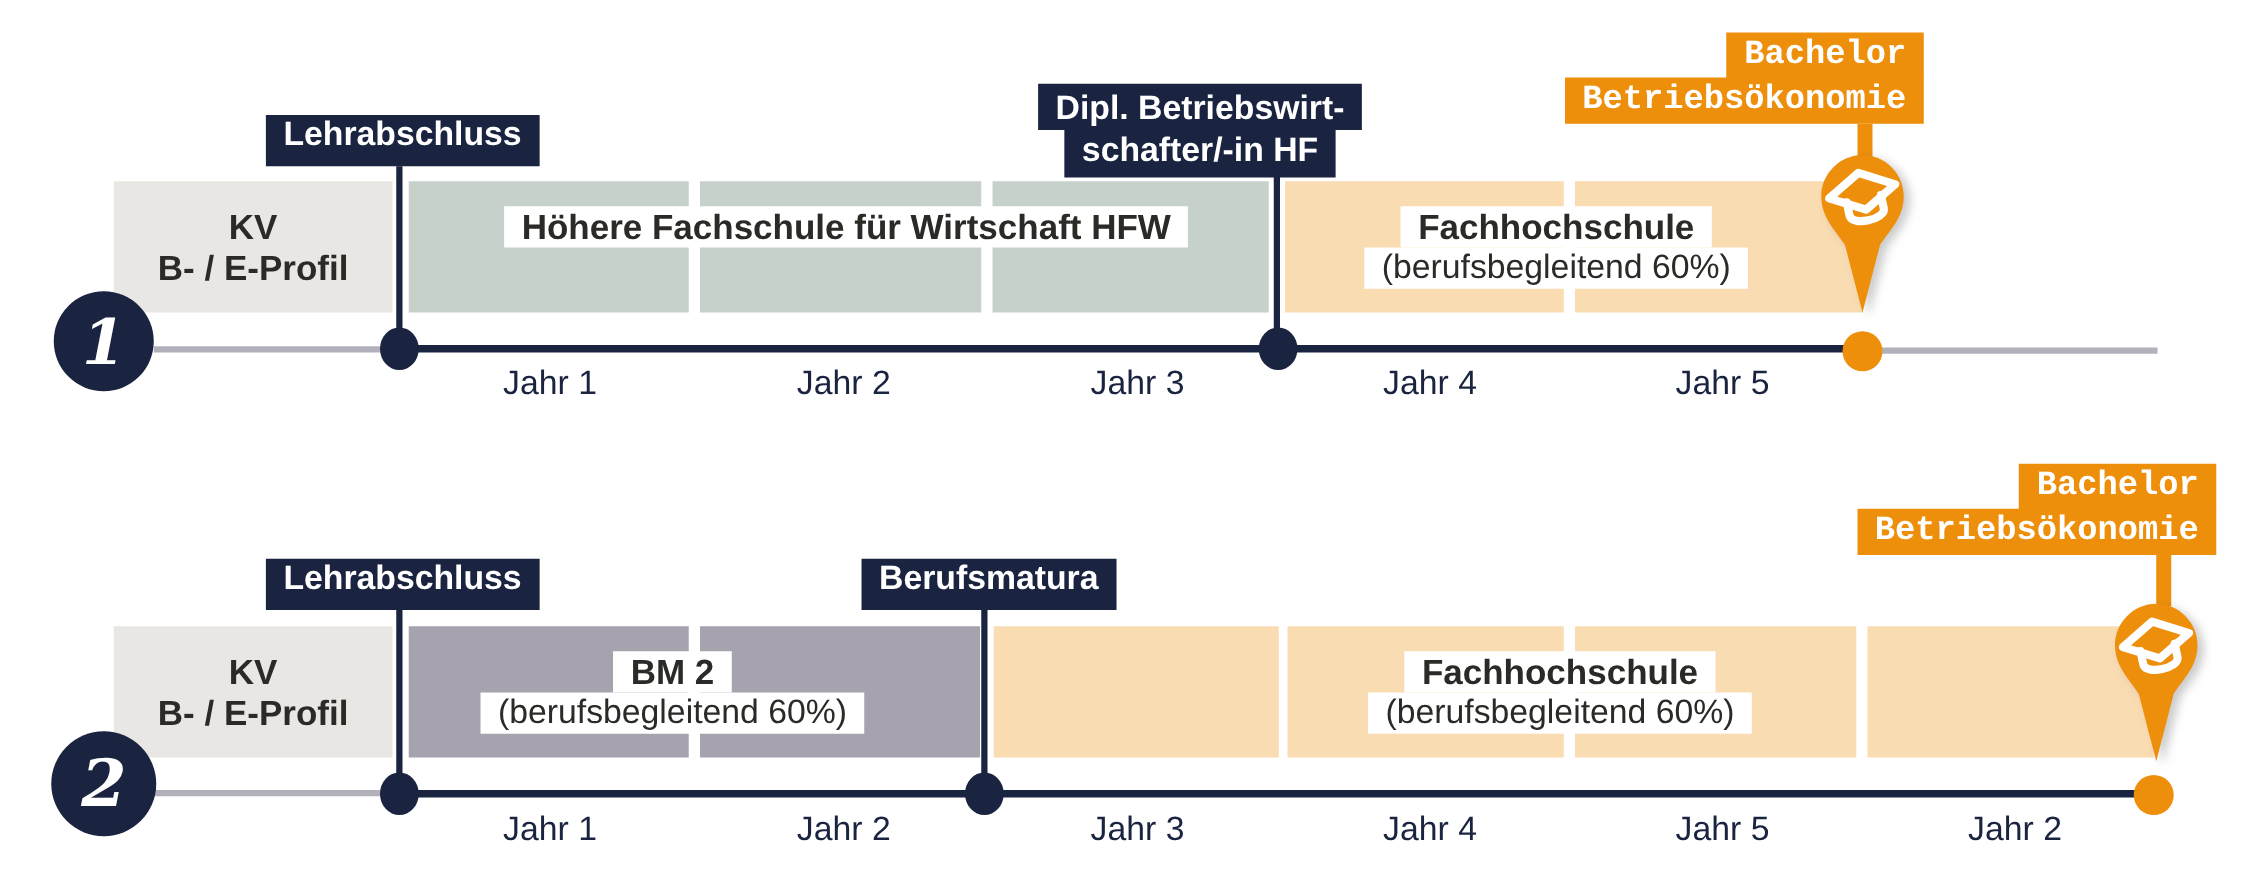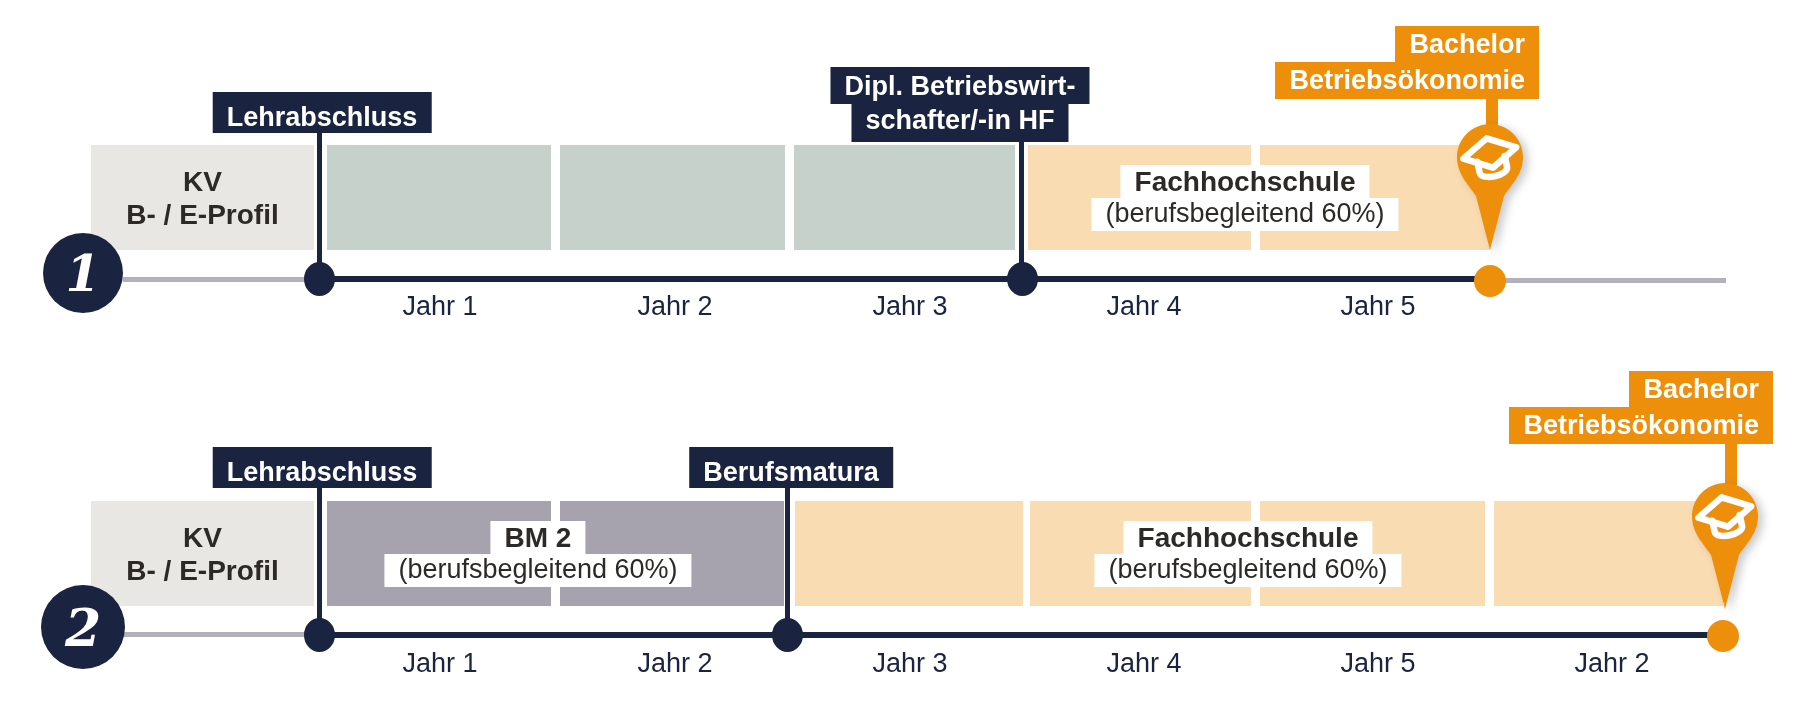--- a/index.html
+++ b/index.html
@@ -33,30 +33,30 @@
   .kv-line { font-weight:bold; font-size:28px; line-height:33px; color:#2c2a26; text-align:center; }
 
   
   .block-label { position:absolute; transform:translateX(-50%); display:flex; flex-direction:column; align-items:center; z-index:3; }
   .block-label .l1 { background:#ffffff; color:#2c2a26; font-weight:bold; font-size:28px; line-height:33px; padding:0 14px; white-space:nowrap; }
   .block-label .l2 { background:#ffffff; color:#2c2a26; font-size:27px; line-height:31px; padding:0 14px 2px; white-space:nowrap; }
 
   
   .badge-navy {
     position:absolute; transform:translateX(-50%); height:41px; background:#1a2440;
-    color:#ffffff; font-weight:bold; font-size:27px; display:flex; align-items:flex-end;
+    color:#ffffff; font-weight:bold; font-size:27px; display:flex; align-items:flex-start;
     padding:0 14px; white-space:nowrap; z-index:5;
   }
   .badge-navy-stack { position:absolute; transform:translateX(-50%); display:flex; flex-direction:column; align-items:center; z-index:5; }
   .badge-navy-stack .row { background:#1a2440; color:#ffffff; font-weight:bold; font-size:27px; line-height:35px; padding:2px 14px 0; white-space:nowrap; }
   .badge-navy-stack .row.r2 { margin-top:-1px; padding:0 14px 4px; }
 
   
   .badge-orange-stack { position:absolute; display:flex; flex-direction:column; align-items:flex-end; z-index:5; }
-  .badge-orange-stack .row { background:#ee8f0c; color:#ffffff; font-weight:bold; font-size:27px; line-height:33px; padding:2px 14px; white-space:nowrap; }
+  .badge-orange-stack .row { background:#ee8f0c; color:#ffffff; font-weight:bold; font-size:27px; line-height:33px; padding:2px 14px; white-space:nowrap;font-family:Liberation Mono, monospace; }
   .badge-orange-stack .row.r2 { margin-top:-1px; }
 
   .pin { position:absolute; z-index:8; filter:drop-shadow(5px 3px 4px rgba(70,70,70,0.28)); }
 
   .year-label { position:absolute; transform:translateX(-50%); color:#1a2440; font-size:27px; white-space:nowrap; z-index:2; }
 </style>
 </head>
 <body>
 
 <div class="canvas">
@@ -75,20 +75,21 @@
       <div class="kv-line">KV</div>
       <div class="kv-line">B- / E-Profil</div>
     </div>
     <div class="seg sage" style="left:327px; top:145px; width:224px;"></div>
     <div class="seg sage" style="left:560px; top:145px; width:225px;"></div>
     <div class="seg sage" style="left:794px; top:145px; width:221px;"></div>
     <div class="seg peach" style="left:1028px; top:145px; width:223px;"></div>
     <div class="seg peach" style="left:1260px; top:145px; width:230px;"></div>
 
     <div class="block-label" style="left:677px; top:165px;">
+      <span class="l1">Höhere Fachschule für Wirtschaft HFW</span>
     </div>
     <div class="block-label" style="left:1245px; top:165px;">
       <span class="l1">Fachhochschule</span>
       <span class="l2">(berufsbegleitend 60%)</span>
     </div>
 
     <div class="badge-navy" style="left:322px; top:92px;">
       <span>Lehrabschluss</span>
     </div>
     <div class="stem-navy" style="left:317px; top:133px; height:146px;"></div>

